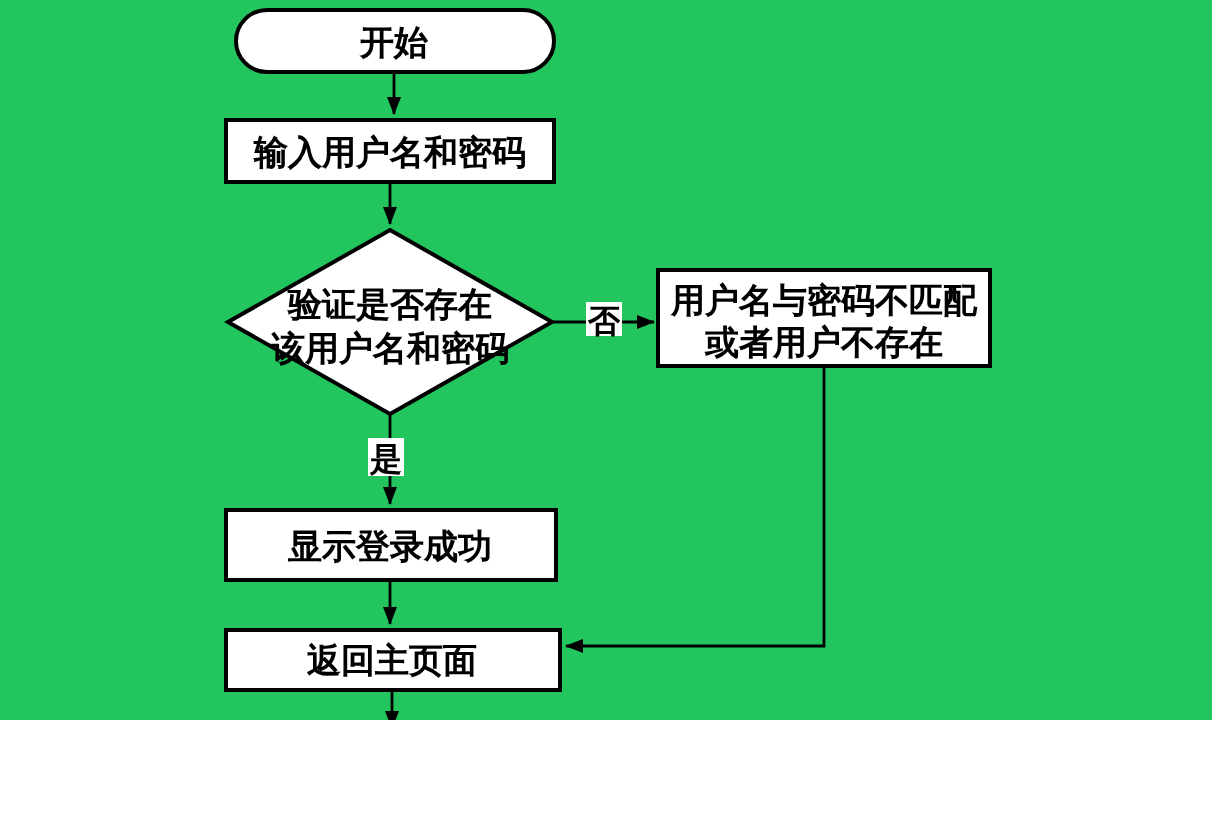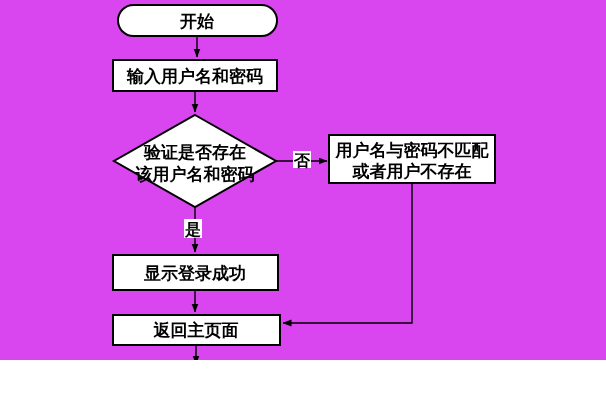--- a/index.html
+++ b/index.html
@@ -5,21 +5,21 @@
   html, body {
     margin: 0;
     padding: 0;
     background: #ffffff;
     font-family: "Liberation Serif", "DejaVu Serif", serif;
   }
   .canvas {
     position: relative;
     width: 606px;
     height: 360px;
-    background: #d946ef;
+    background: #22c55e;
     overflow: hidden;
   }
   svg text {
     font-family: "Liberation Serif", "DejaVu Serif", serif;
     font-weight: bold;
     fill: #000000;
   }
   .node-label { font-size: 17px; }
   .edge-label { font-size: 16px; }
   .shape {

